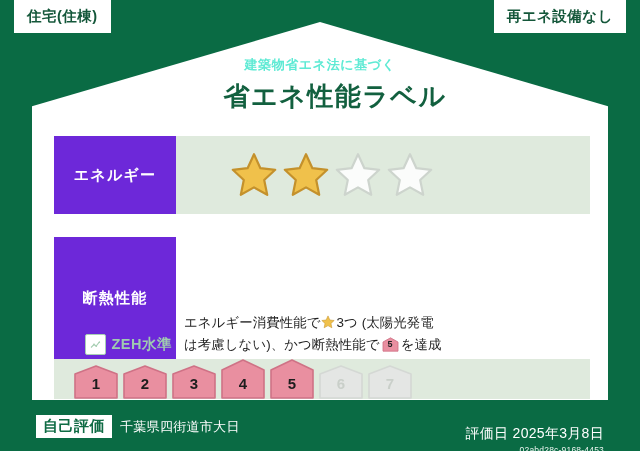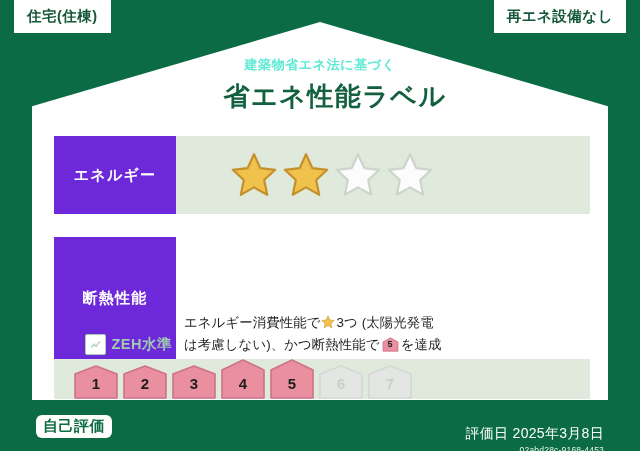--- a/index.html
+++ b/index.html
@@ -80,21 +80,21 @@
   .inline-star{display:inline-block;vertical-align:-2px;width:14px;height:14px;margin:0 1px;}
   .inline-house{display:inline-block;vertical-align:-3px;width:17px;height:15px;margin:0 2px;position:relative;}
   .inline-house svg{display:block;}
   .inline-house span{position:absolute;left:0;right:0;bottom:0px;text-align:center;font-size:9px;font-weight:bold;color:#222;}
 
   
   .footer{position:absolute;left:0;right:0;bottom:0;height:48px;color:#fff;}
   .foot-left{position:absolute;left:36px;top:12px;display:flex;align-items:center;gap:8px;}
   .self-badge{
     background:#ffffff;color:#0f6b44;font-weight:bold;font-size:15px;
-    padding:2px 7px;letter-spacing:.5px;border-radius:6px;
+    padding:2px 7px;letter-spacing:.5px;
   }
   .addr{font-size:13px;color:#ffffff;letter-spacing:.3px;}
   .foot-right{position:absolute;right:36px;top:10px;text-align:right;}
   .eval-date{font-size:14px;font-weight:normal;letter-spacing:.3px;margin-top:12px;}
   .eval-id{font-size:8.5px;letter-spacing:.2px;margin-top:2px;color:#eaf3ee;}
 </style>
 </head>
 <body>
 
 <div id="label-root">
@@ -217,20 +217,21 @@
         <span>は考慮しない)、かつ断熱性能で</span><span class="inline-house"><svg viewBox="0 0 20 18" width="17" height="15" aria-hidden="true">
               <polygon points="10,1 19,6 19,17 1,17 1,6" fill="#e98fa0" stroke="#cf7286" stroke-width="1"></polygon>
             </svg><span>5</span></span><span>を達成</span>
       </div>
     </div>
   </div>
 
   <div class="footer">
     <div class="foot-left">
       <span class="self-badge">自己評価</span>
+      <span class="addr">千葉県四街道市大日</span>
     </div>
     <div class="foot-right">
       <div class="eval-date">
         <span>評価日</span>
         <span>2025年3月8日</span>
       </div>
       <div class="eval-id">02abd28c-9168-4453</div>
     </div>
   </div>
 

